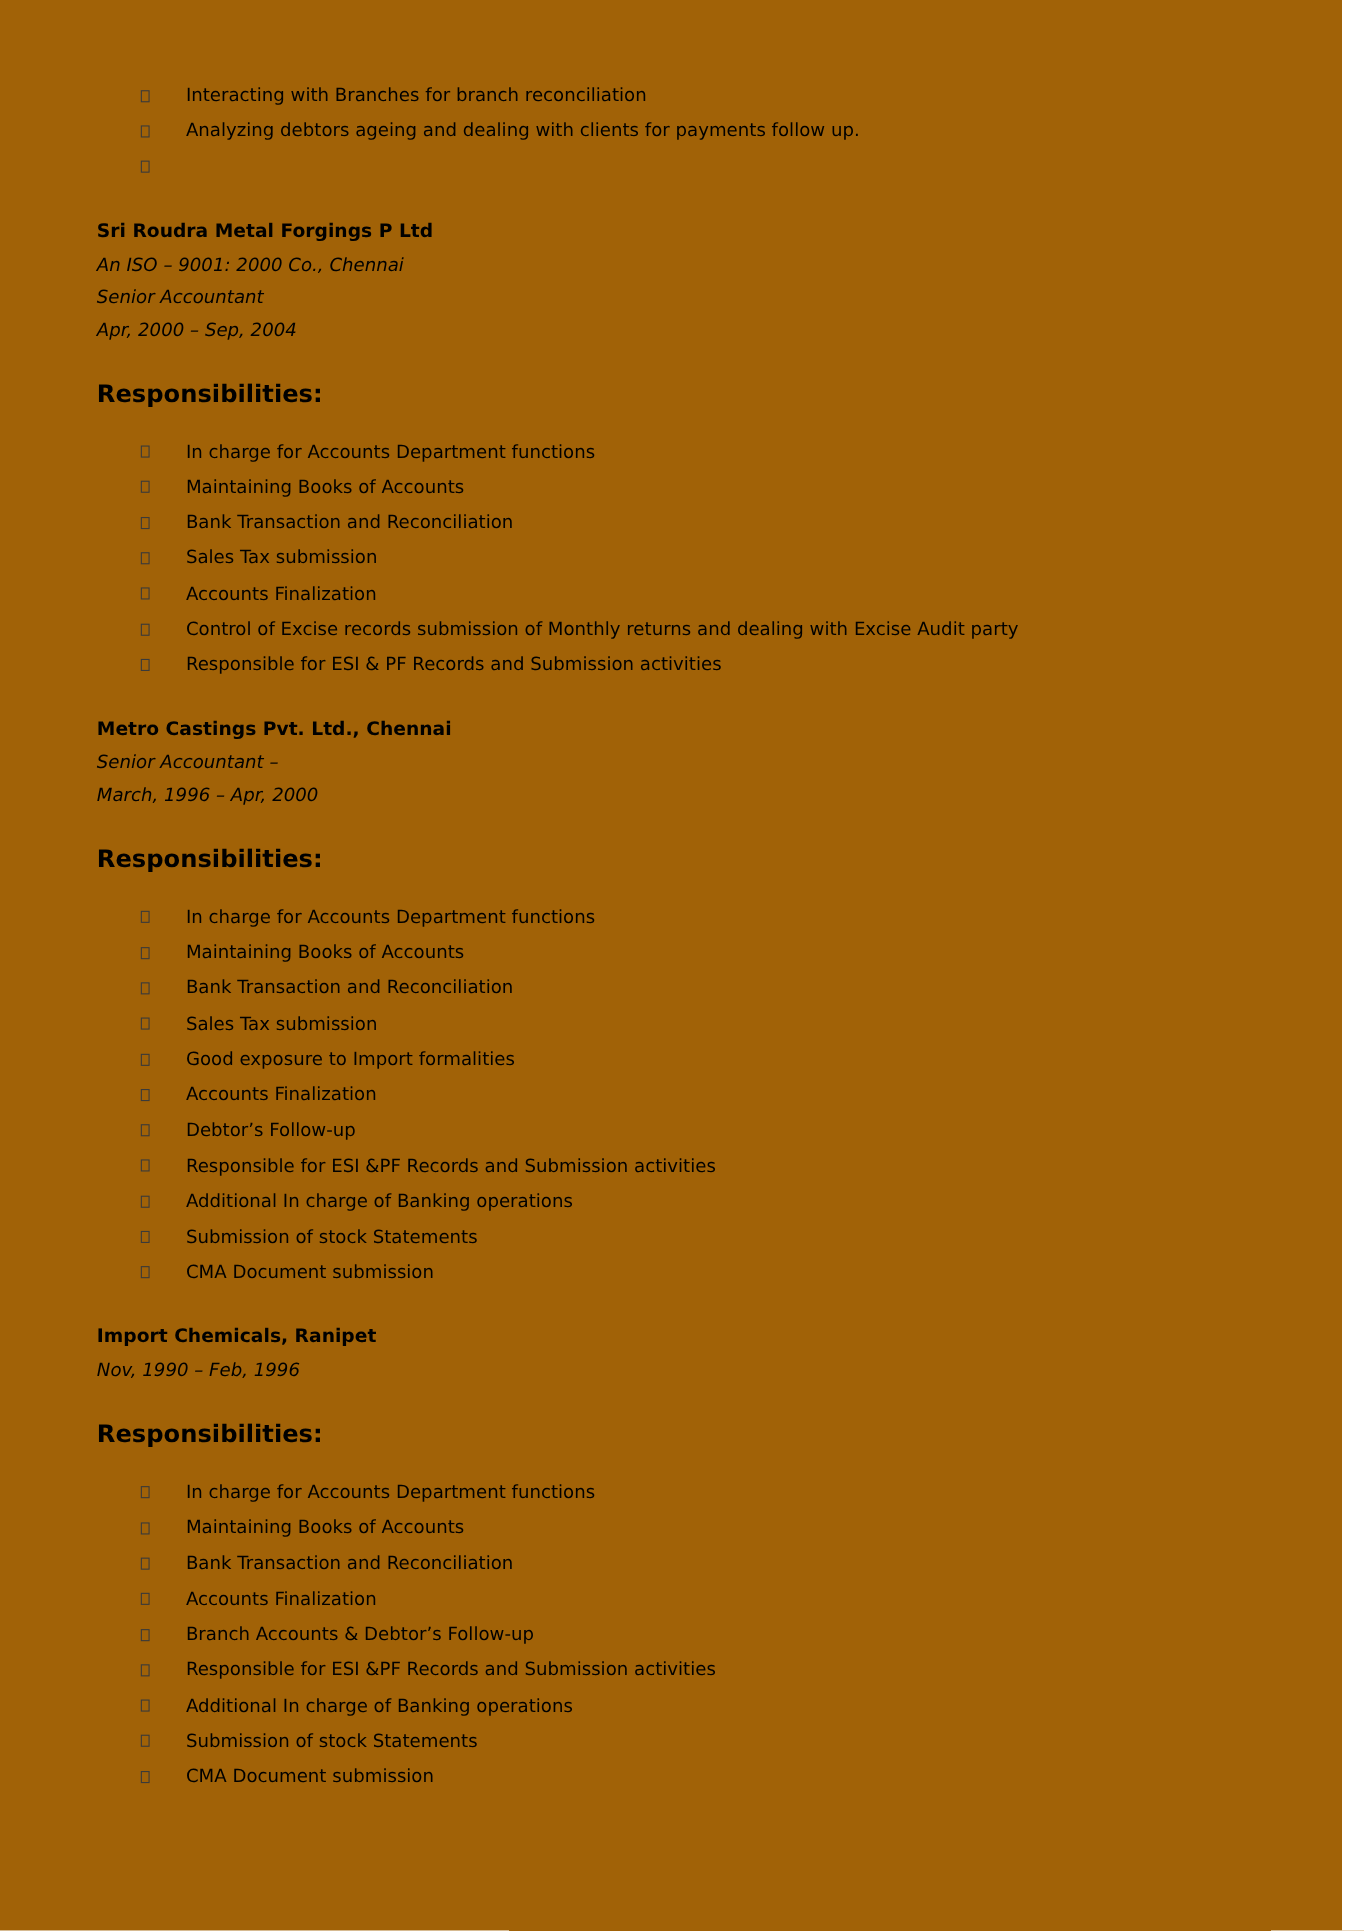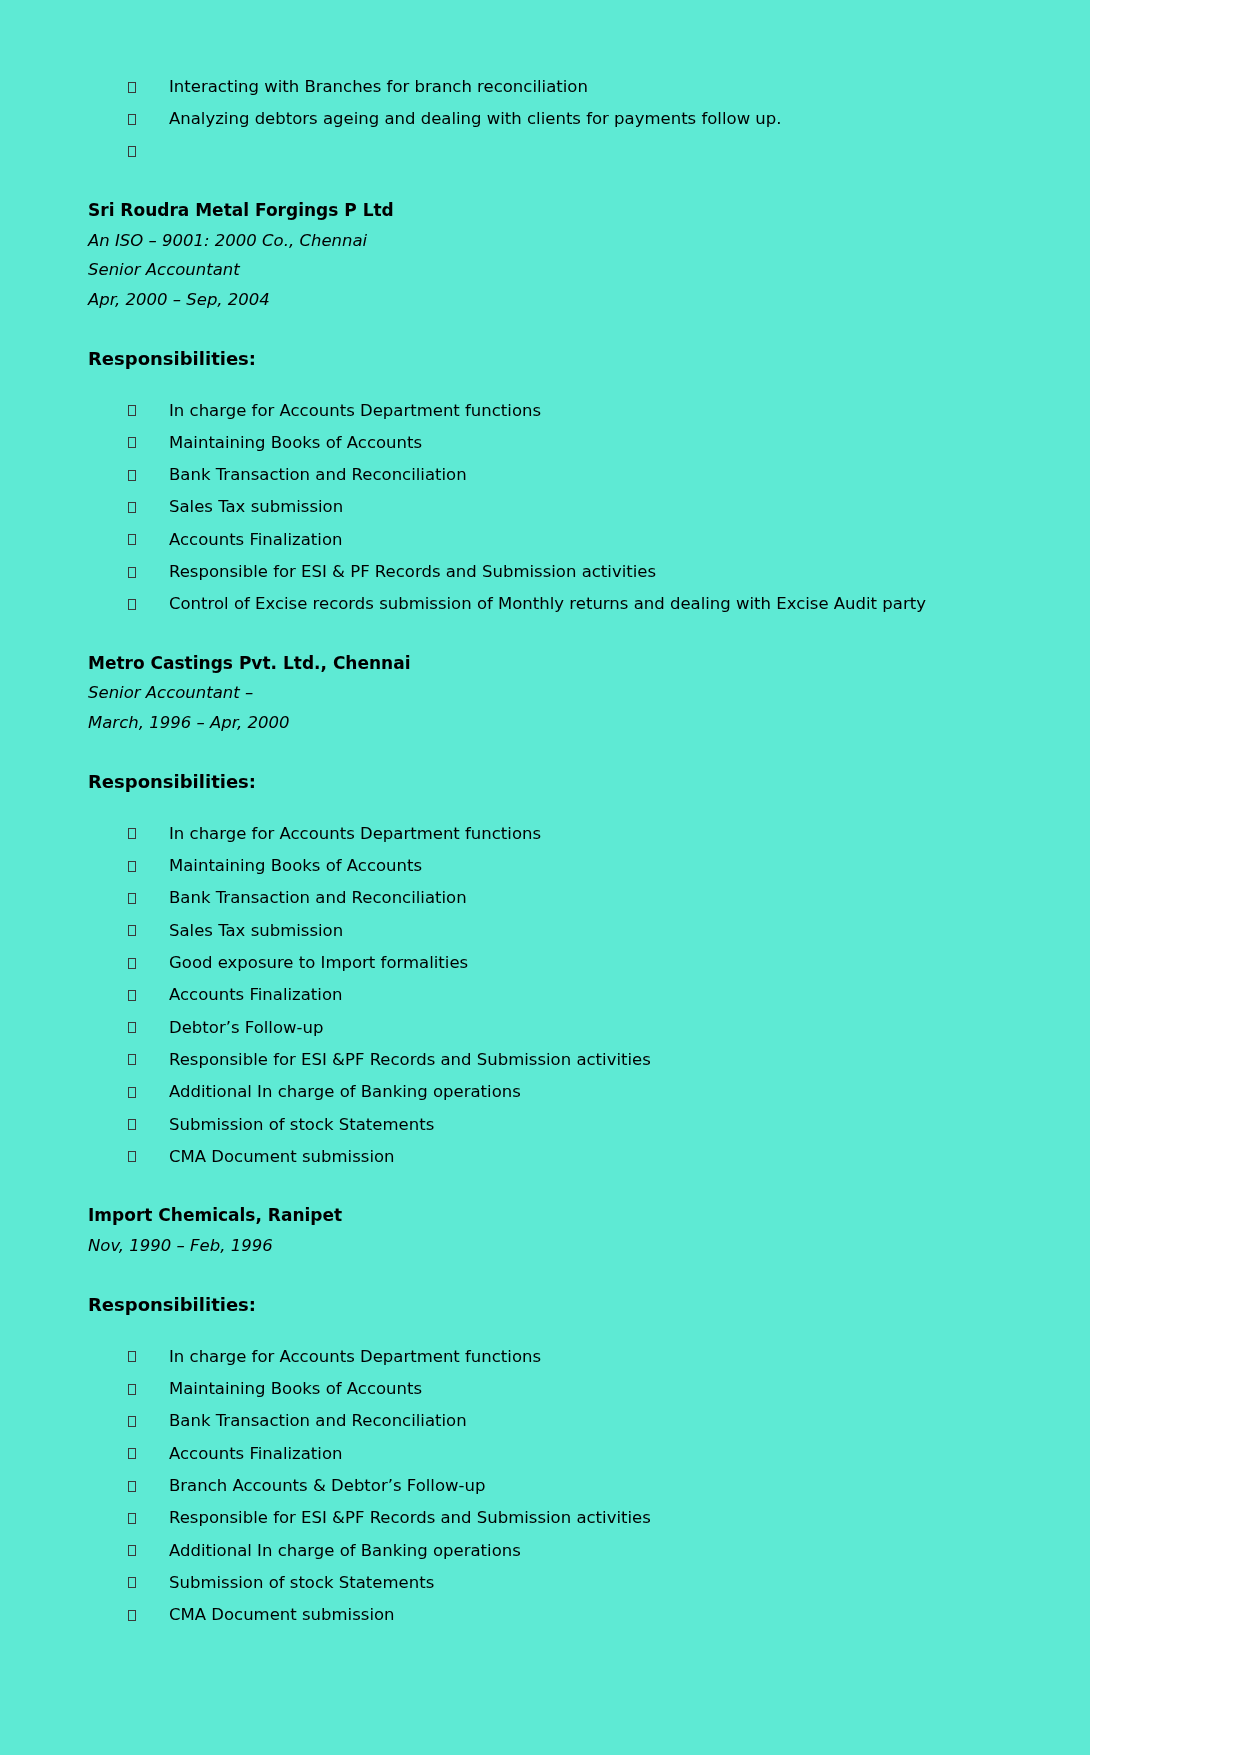--- a/index.html
+++ b/index.html
@@ -1,20 +1,20 @@
 <!DOCTYPE html>
 <html><head>
 <meta charset="utf-8">
 <style>
   html, body { margin: 0; padding: 0; background: #ffffff; }
   .page {
-    width: 1090px;
+    width: 1220px;
     min-height: 1755px;
     box-sizing: border-box;
-    background: #5eead4;
+    background: #a16207;
     color: #000000;
     font-family: "DejaVu Sans", "Liberation Sans", sans-serif;
     font-size: 16.5px;
     line-height: 29.5px;
     padding: 72px 50px 40px 88px;
   }
   .blist { margin-top: 22px; }
   .blist.intro { margin-top: 0; }
   .li { padding-left: 40px; margin-bottom: 2.8px; white-space: nowrap; }
   .bullet {
@@ -29,21 +29,21 @@
   .company {
     font-weight: bold;
     font-size: 17px;
     line-height: 29.5px;
     margin-top: 30px;
     white-space: nowrap;
   }
   .pline { white-space: nowrap; font-style: italic; }
   .resp-label {
     font-weight: bold;
-    font-size: 18px;
+    font-size: 22px;
     line-height: 29.5px;
     margin-top: 30px;
     white-space: nowrap;
   }
 </style>
 </head>
 <body>
 
 <div class="page">
 
@@ -59,22 +59,22 @@
     <div class="pline">Senior Accountant</div>
     <div class="pline">Apr, 2000 – Sep, 2004</div>
 
     <div class="resp-label">Responsibilities:</div>
     <div class="blist">
       <div class="li"><span class="bullet"></span><span class="li-text">In charge for Accounts Department functions</span></div>
       <div class="li"><span class="bullet"></span><span class="li-text">Maintaining Books of Accounts</span></div>
       <div class="li"><span class="bullet"></span><span class="li-text">Bank Transaction and Reconciliation</span></div>
       <div class="li"><span class="bullet"></span><span class="li-text">Sales Tax submission</span></div>
       <div class="li"><span class="bullet"></span><span class="li-text">Accounts Finalization</span></div>
+      <div class="li"><span class="bullet"></span><span class="li-text">Control of Excise records submission of Monthly returns and dealing with Excise Audit party</span></div>
       <div class="li"><span class="bullet"></span><span class="li-text">Responsible for ESI &amp; PF Records and Submission activities</span></div>
-      <div class="li"><span class="bullet"></span><span class="li-text">Control of Excise records submission of Monthly returns and dealing with Excise Audit party</span></div>
     </div>
   </section>
 
   <section>
     <div class="company">Metro Castings Pvt. Ltd., Chennai</div>
     <div class="pline">Senior Accountant –</div>
     <div class="pline">March, 1996 – Apr, 2000</div>
 
     <div class="resp-label">Responsibilities:</div>
     <div class="blist">

